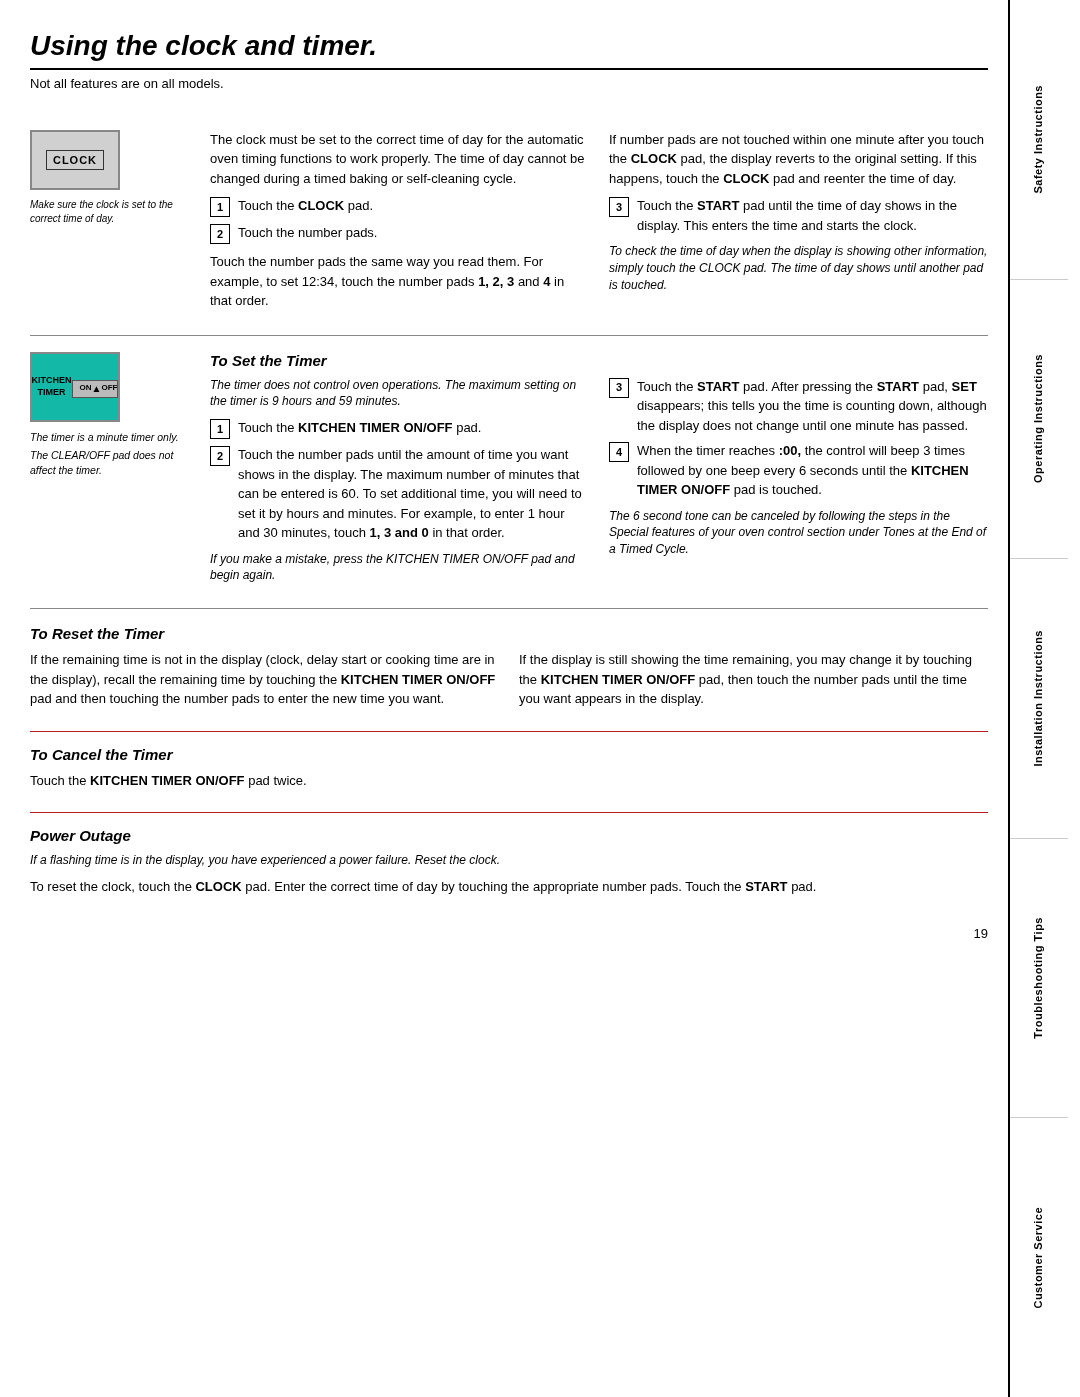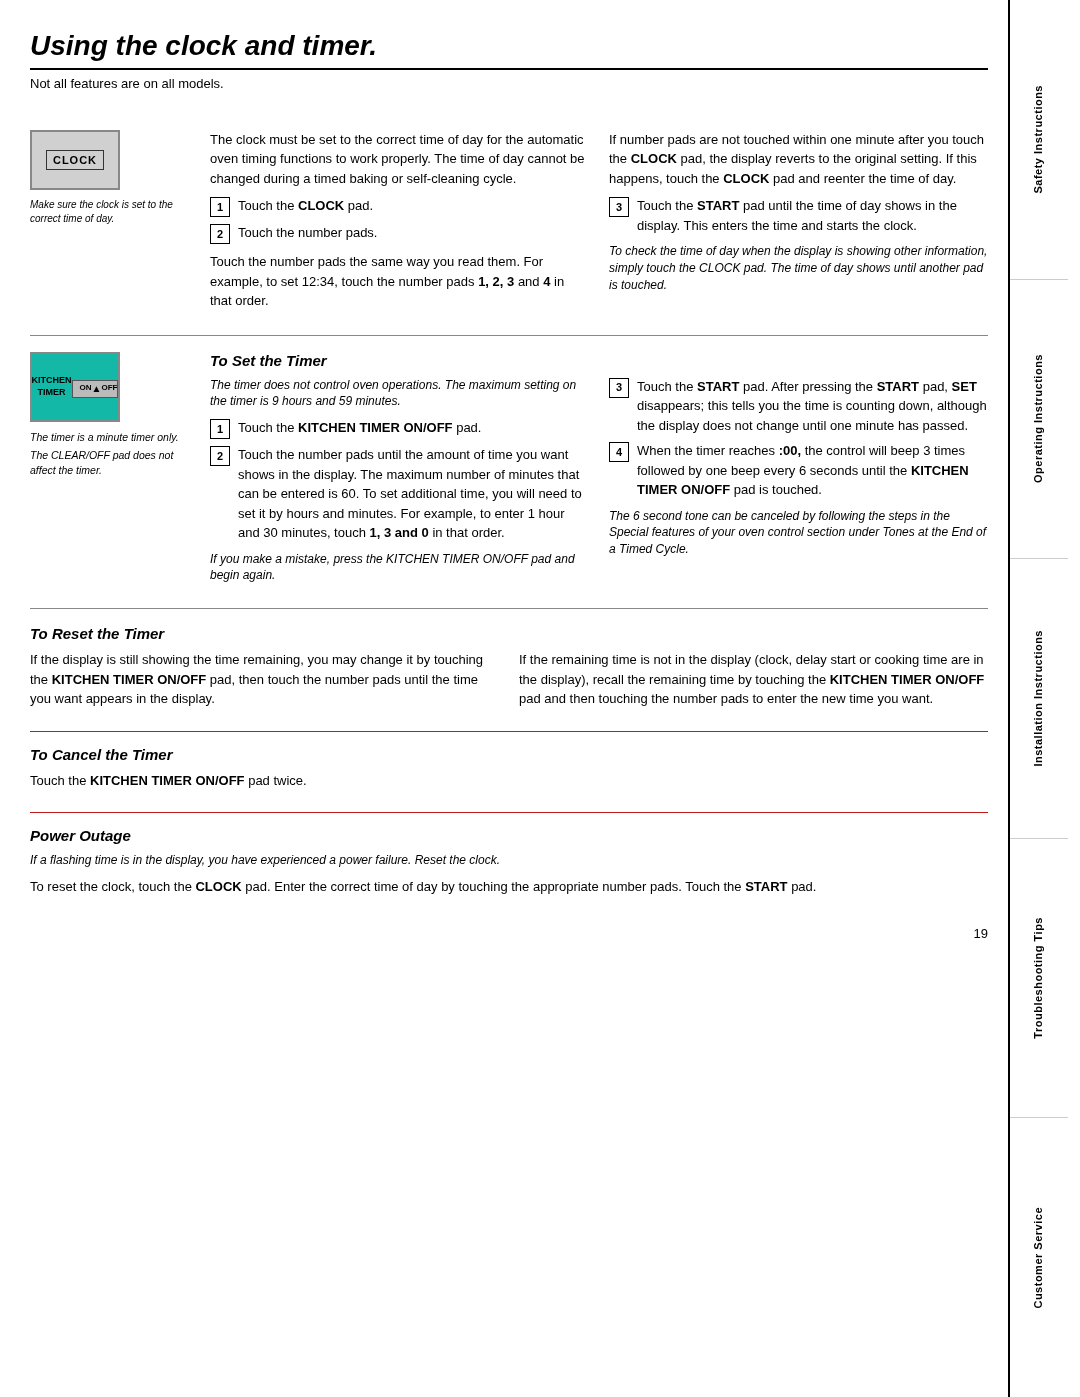--- a/index.html
+++ b/index.html
@@ -324,24 +324,24 @@
             </div>
           </div>
         </div>
       </div>
     </div>
 
     <div class="simple-section">
       <div class="section-title">To Reset the Timer</div>
       <div class="two-col">
         <div class="col-half">
+          <p>If the remaining time is not in the display (clock, delay start or cooking time are in the display), recall the remaining time by touching the <strong>KITCHEN TIMER ON/OFF</strong> pad and then touching the number pads to enter the new time you want.</p>
+        </div>
+        <div class="col-half">
           <p>If the display is still showing the time remaining, you may change it by touching the <strong>KITCHEN TIMER ON/OFF</strong> pad, then touch the number pads until the time you want appears in the display.</p>
-        </div>
-        <div class="col-half">
-          <p>If the remaining time is not in the display (clock, delay start or cooking time are in the display), recall the remaining time by touching the <strong>KITCHEN TIMER ON/OFF</strong> pad and then touching the number pads to enter the new time you want.</p>
         </div>
       </div>
     </div>
 
     <div class="simple-section">
       <div class="section-title">To Cancel the Timer</div>
       <p>Touch the <strong>KITCHEN TIMER ON/OFF</strong> pad twice.</p>
     </div>
 
     <div class="power-section">

